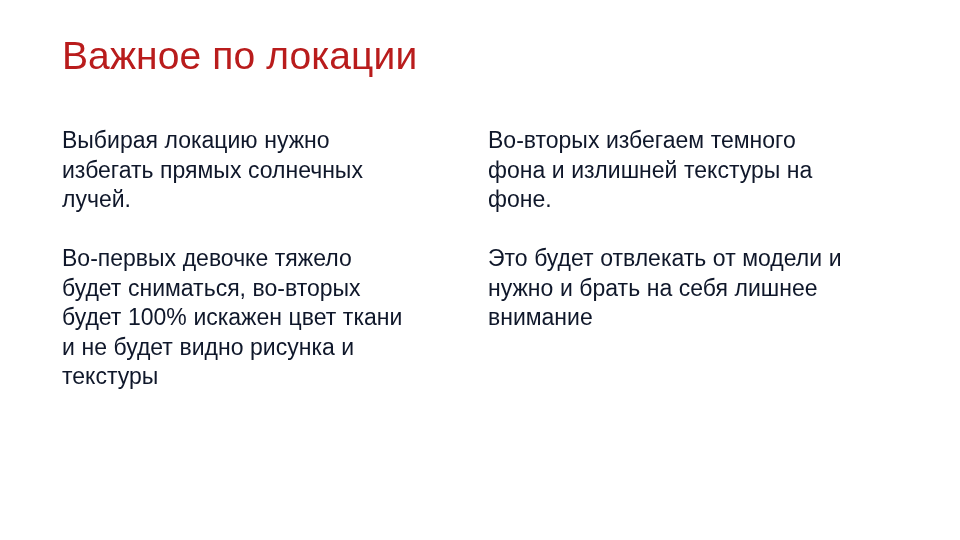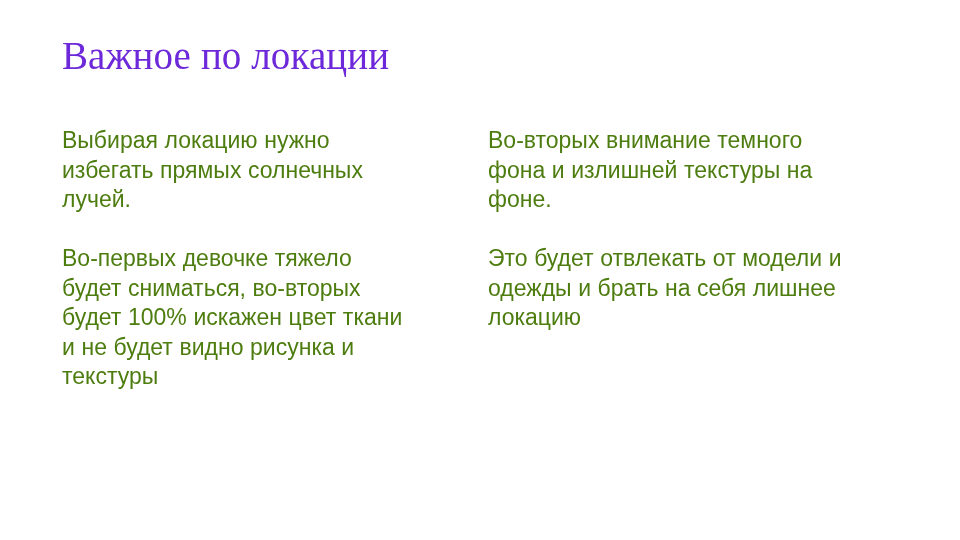--- a/index.html
+++ b/index.html
@@ -24,24 +24,23 @@
   }
 
   .slide-title {
     position: absolute;
     left: 62px;
     top: 33px;
     width: 840px;
     font-size: 39px;
     line-height: 46px;
     font-weight: 400;
-    color: #6d28d9;
+    color: #b91c1c;
     letter-spacing: 0.1px;
     white-space: nowrap;
-    font-family: Liberation Serif, serif;
   }
 
   .body-columns {
     position: absolute;
     left: 0;
     top: 126px;
     width: 960px;
     height: 290px;
   }
 
@@ -56,21 +55,21 @@
   }
 
   .column-right {
     left: 488px;
     width: 366px;
   }
 
   .para {
     font-size: 23px;
     line-height: 29.5px;
-    color: #4d7c0f;
+    color: #0f172a;
     margin: 0 0 29.5px 0;
     text-align: left;
     word-spacing: 0.2px;
   }
 
   .para:last-child {
     margin-bottom: 8px;
   }
 </style>
 </head>
@@ -81,19 +80,19 @@
   <div class="slide-title">Важное по локации</div>
 
   <div class="body-columns">
 
     <div class="column column-left">
       <p class="para">Выбирая локацию нужно избегать прямых солнечных лучей.</p>
       <p class="para">Во-первых девочке тяжело будет сниматься, во-вторых будет 100% искажен цвет ткани и не будет видно рисунка и текстуры</p>
     </div>
 
     <div class="column column-right">
-      <p class="para">Во-вторых внимание темного фона и излишней текстуры на фоне.</p>
-      <p class="para">Это будет отвлекать от модели и одежды и брать на себя лишнее локацию</p>
+      <p class="para">Во-вторых избегаем темного фона и излишней текстуры на фоне.</p>
+      <p class="para">Это будет отвлекать от модели и нужно и брать на себя лишнее внимание</p>
     </div>
 
   </div>
 
 </div>
 
 </body></html>

